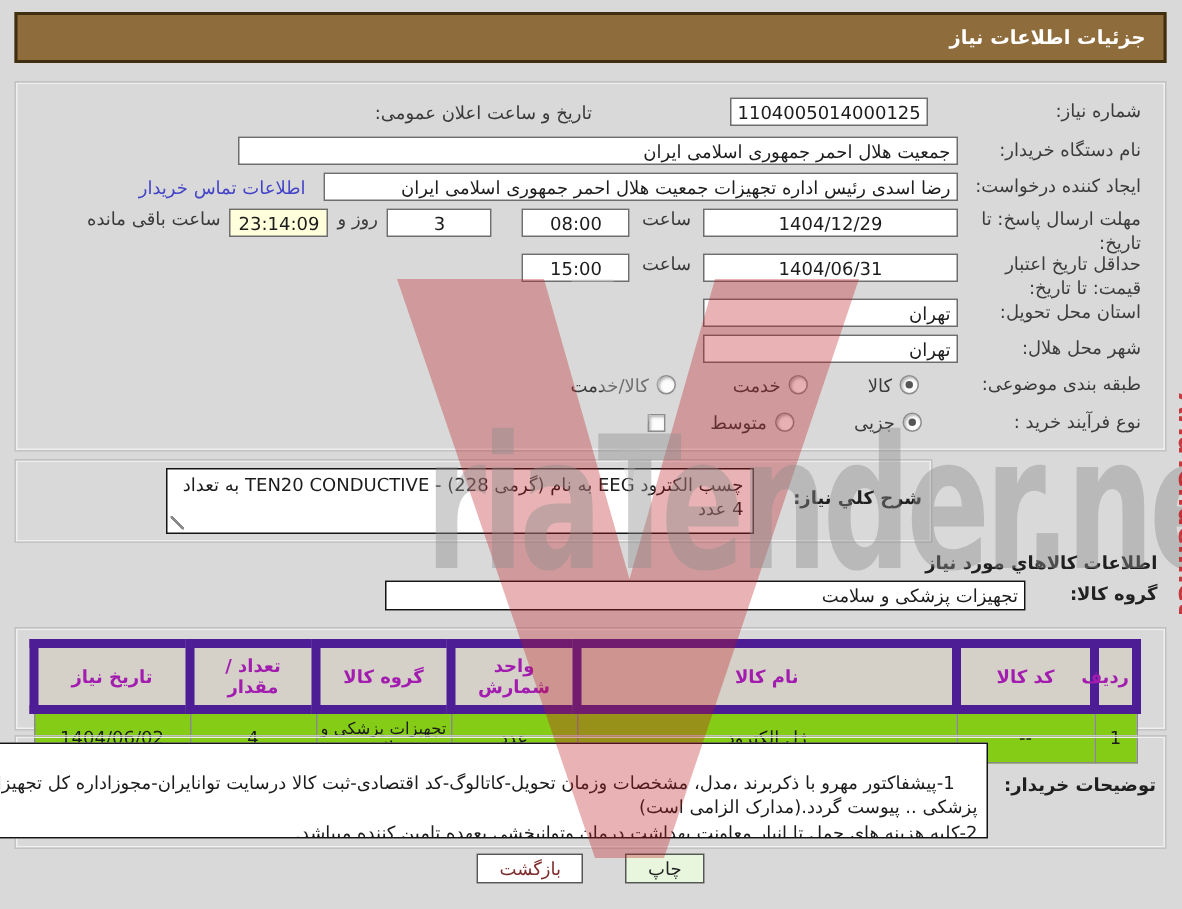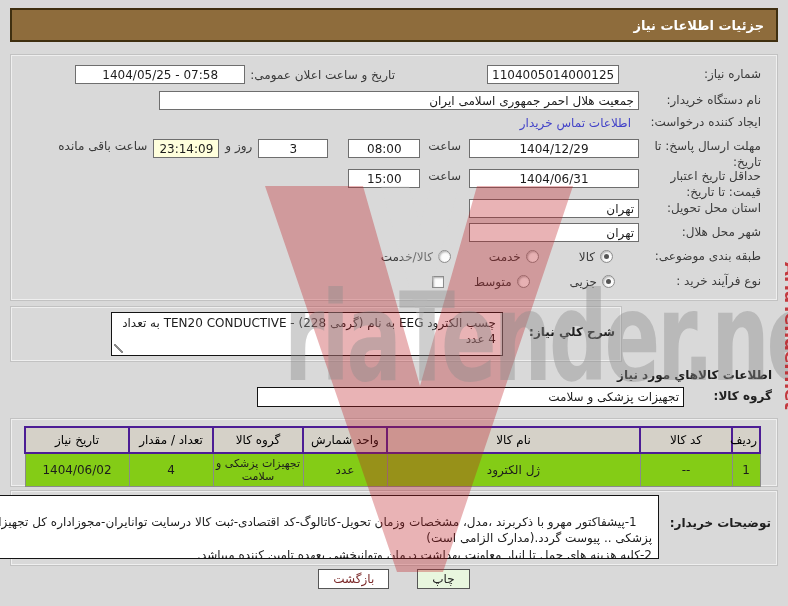--- a/index.html
+++ b/index.html
@@ -40,21 +40,21 @@
   .checkbox{width:12px;height:12px;flex:none;background:#fcfcfc;border:1px solid #8c8c8c;
     box-shadow:inset 1px 1px 2px rgba(0,0,0,.3);box-sizing:border-box;}
   .optlbl{margin-right:5px;white-space:nowrap;}
   
   .tarea{position:absolute;background:#fff;border:1px solid #141414;box-sizing:border-box;
     padding:2px 6px;color:#1c1c1c;line-height:1.35;overflow:hidden;}
   .tarea .rz{position:absolute;left:2px;bottom:2px;width:9px;height:9px;
     background:linear-gradient(45deg,transparent 42%,#8a8a8a 42%,#8a8a8a 58%,transparent 58%);}
   
   table.goods{border-collapse:collapse;table-layout:fixed;width:735px;font-size:12px;}
-  table.goods th{background:#d5d1c8;border:2px solid #4c1d95;font-weight:normal;color:#000000;padding:5px 2px;}
+  table.goods th{background:#d5d1c8;border:6px solid #4c1d95;font-weight:bold;color:#a21caf;padding:5px 2px;}
   table.goods td{background:#84cc16;border:1px solid #8a8a8a;text-align:center;padding:3px 2px;color:#1c1c1c;line-height:1.2;}
   
   .btnrow{position:absolute;left:0;right:0;top:569px;display:flex;justify-content:center;gap:28px;}
   .btn{border:1px solid #565656;height:20px;box-sizing:border-box;padding:1px 14px;
     font-size:12px;display:flex;align-items:center;cursor:pointer;font-family:inherit;}
   .btn-print{background:#e8f6de;color:#222;}
   .btn-back{background:#ffffff;color:#7d2c2c;}
   
   .wm-text{position:absolute;left:284px;top:266px;z-index:6;pointer-events:none;
     direction:ltr;font-weight:bold;font-size:82px;letter-spacing:-3px;
@@ -71,30 +71,30 @@
 <div class="abs titlebar">
   <span>جزئیات اطلاعات نیاز</span>
 </div>
 
 <div class="abs panel" style="left:10px;top:54px;width:768px;height:247px;">
 
   <div class="row" style="top:10px;">
     <span class="lbl">شماره نیاز:</span>
     <span class="inp ltr" style="width:132px;margin-right:24px;">1104005014000125</span>
     <span class="gaplbl" style="margin-right:92px;">تاریخ و ساعت اعلان عمومی:</span>
-    <span class="inp ltr" style="width:170px;margin-right:5px;">1404/05/25 - 07:58</span>
   </div>
 
   <div class="row" style="top:36px;">
     <span class="lbl">نام دستگاه خریدار:</span>
     <span class="inp rt" style="width:480px;margin-right:4px;">جمعیت هلال احمر جمهوری اسلامی ایران</span>
   </div>
 
   <div class="row" style="top:60px;">
     <span class="lbl">ایجاد کننده درخواست:</span>
+    <span class="inp rt" style="width:423px;margin-right:4px;">رضا اسدی رئیس اداره تجهیزات جمعیت هلال احمر جمهوری اسلامی ایران</span>
     <span class="link" style="margin-right:12px;">اطلاعات تماس خریدار</span>
   </div>
 
   <div class="row top" style="top:84px;">
     <span class="lbl">مهلت ارسال پاسخ: تا تاریخ:</span>
     <span class="inp ltr" style="width:170px;margin-right:4px;">1404/12/29</span>
     <span class="gaplbl" style="margin-right:8px;">ساعت</span>
     <span class="inp ltr" style="width:72px;margin-right:8px;">08:00</span>
     <span class="inp ltr" style="width:70px;margin-right:20px;">3</span>
     <span class="gaplbl" style="margin-right:6px;">روز و</span>

